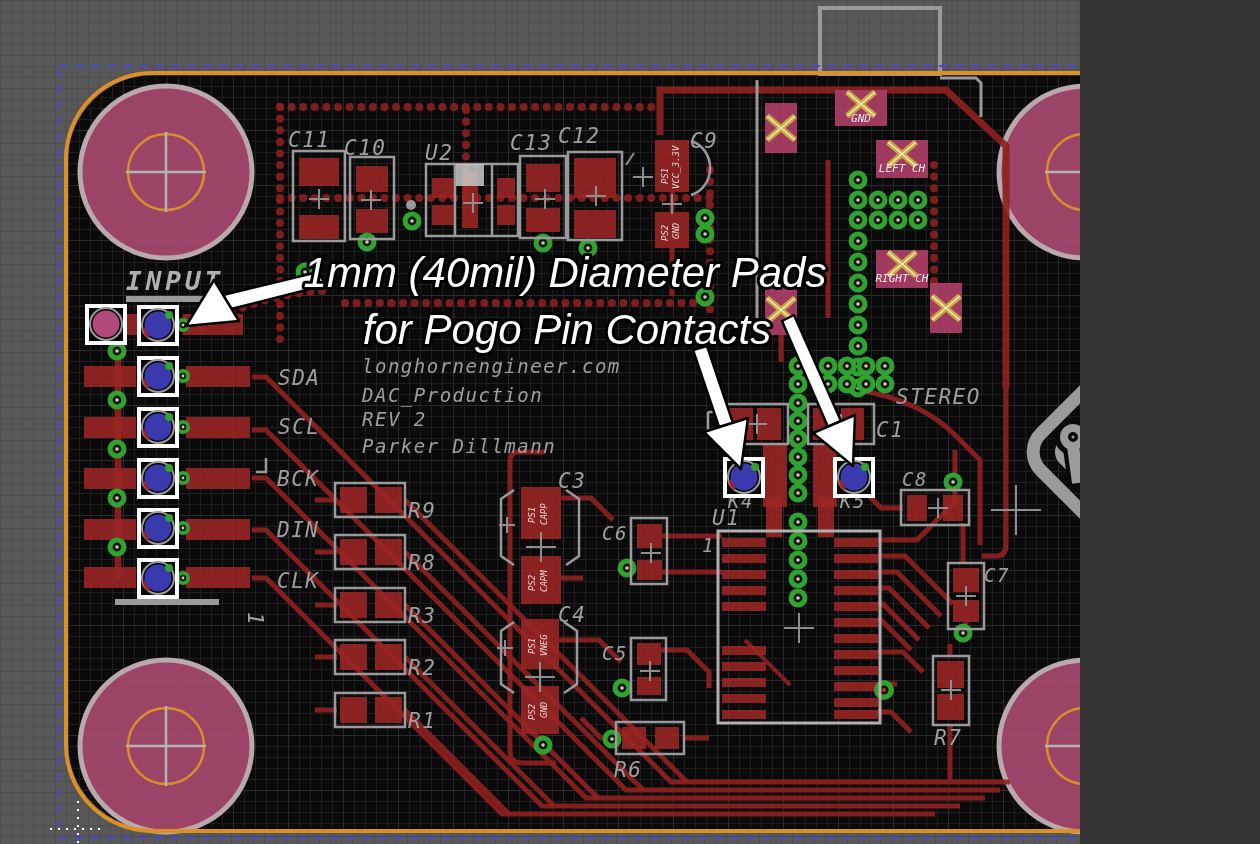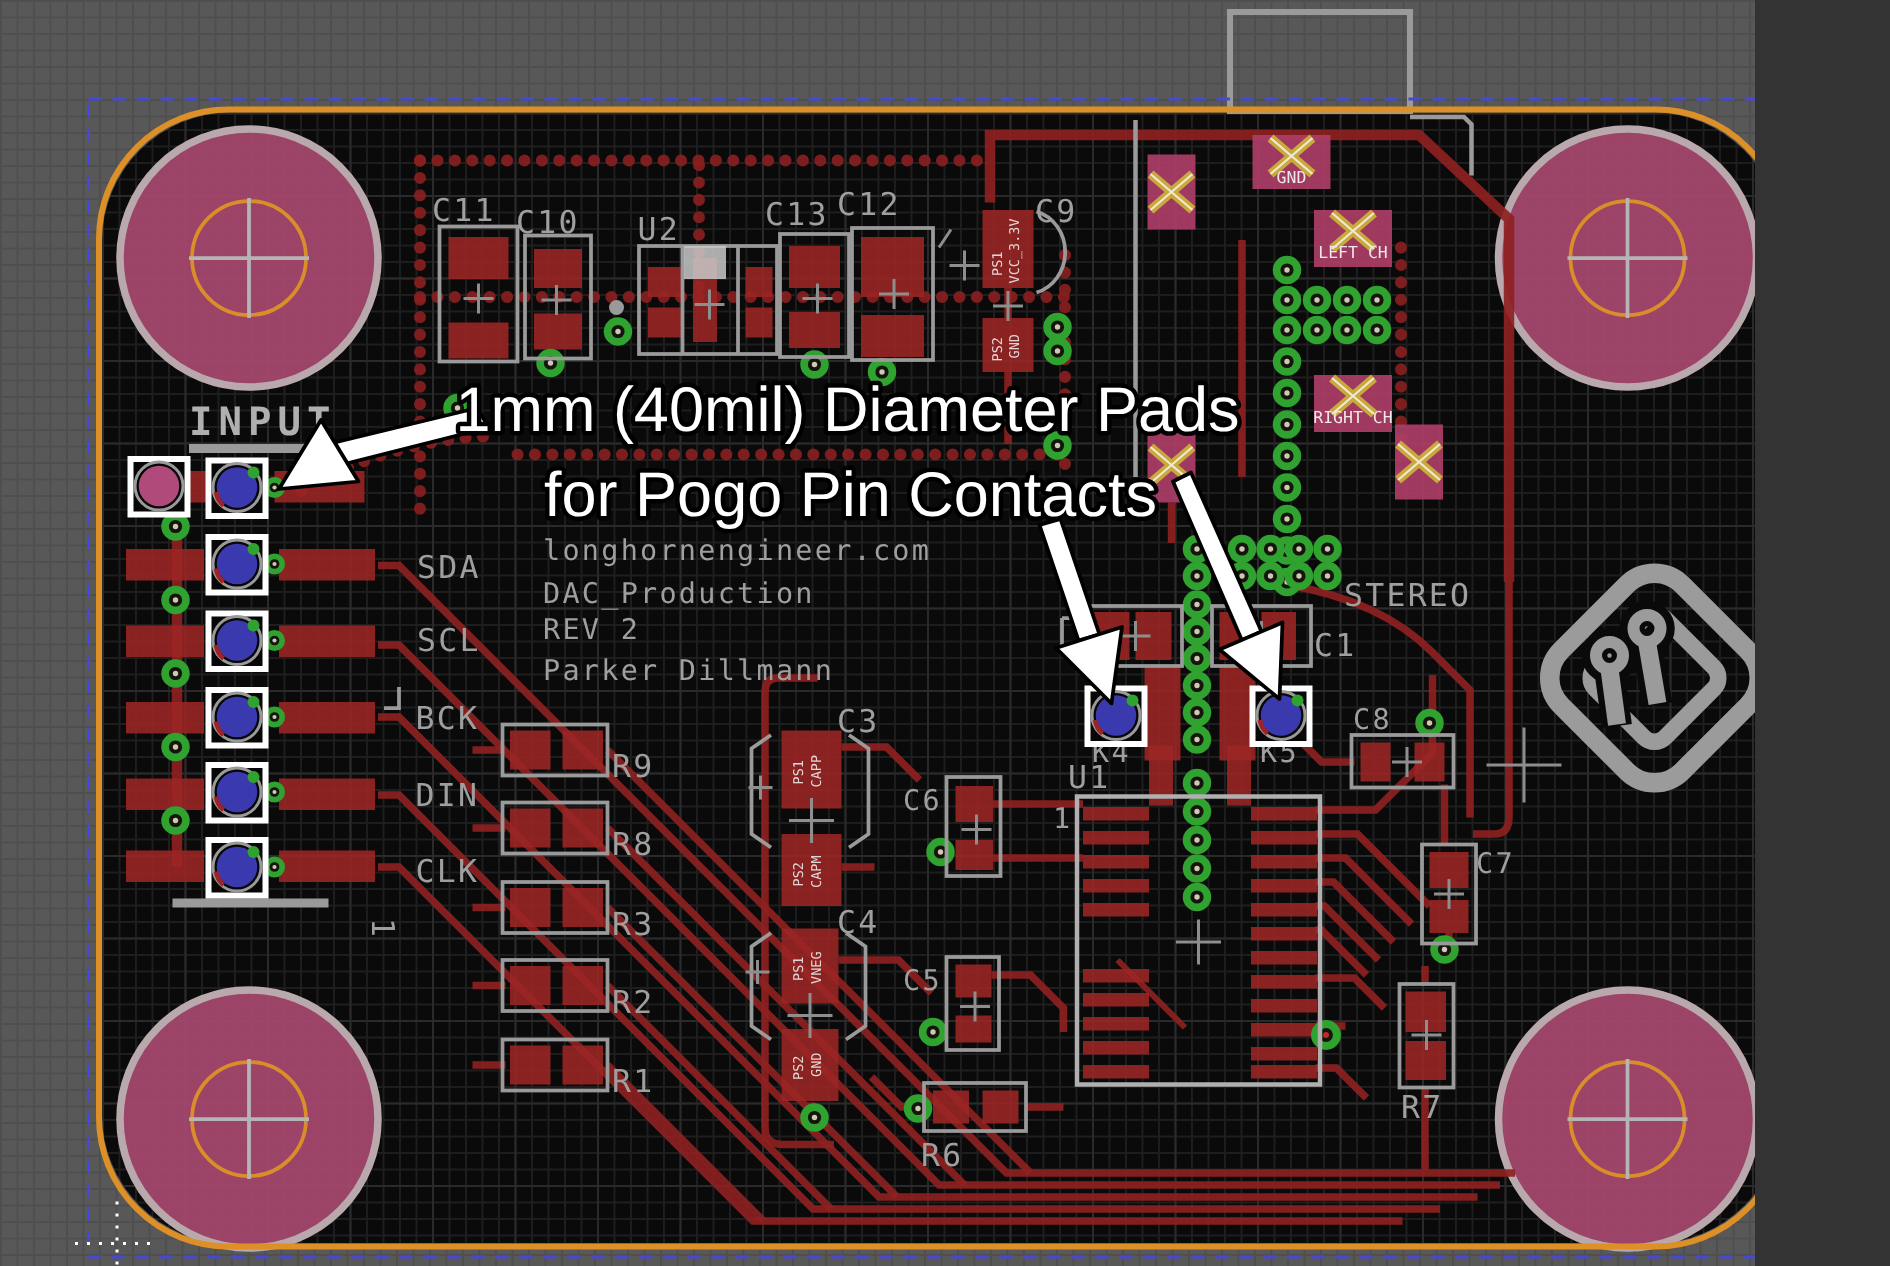--- a/index.html
+++ b/index.html
@@ -1,23 +1,24 @@
 <!DOCTYPE html>
 <html><head>
 <meta charset="utf-8">
 <style>
   html,body{margin:0;padding:0;background:#333;}
   .stage{
-    position:relative;width:1170px;height:844px;overflow:hidden;
+    position:relative;width:1080px;height:844px;overflow:hidden;
     background-color:#585858;
     background-image:
       linear-gradient(#4f4f4f 1px, transparent 1px),
       linear-gradient(90deg,#4f4f4f 1px, transparent 1px);
     background-size:11px 11px;
     font-family:"DejaVu Sans Mono",monospace;
+    font-style:italic;
   }
   .board-bg{
     position:absolute;left:68px;top:75px;width:1120px;height:754px;
     border-radius:86px;background-color:#0a0a0a;
     background-image:
       linear-gradient(#2a2a2a 1px, transparent 1px),
       linear-gradient(90deg,#2a2a2a 1px, transparent 1px),
       linear-gradient(#1e1e1e 1px, transparent 1px),
       linear-gradient(90deg,#1e1e1e 1px, transparent 1px);
     background-size:55px 55px,55px 55px,11px 11px,11px 11px;

